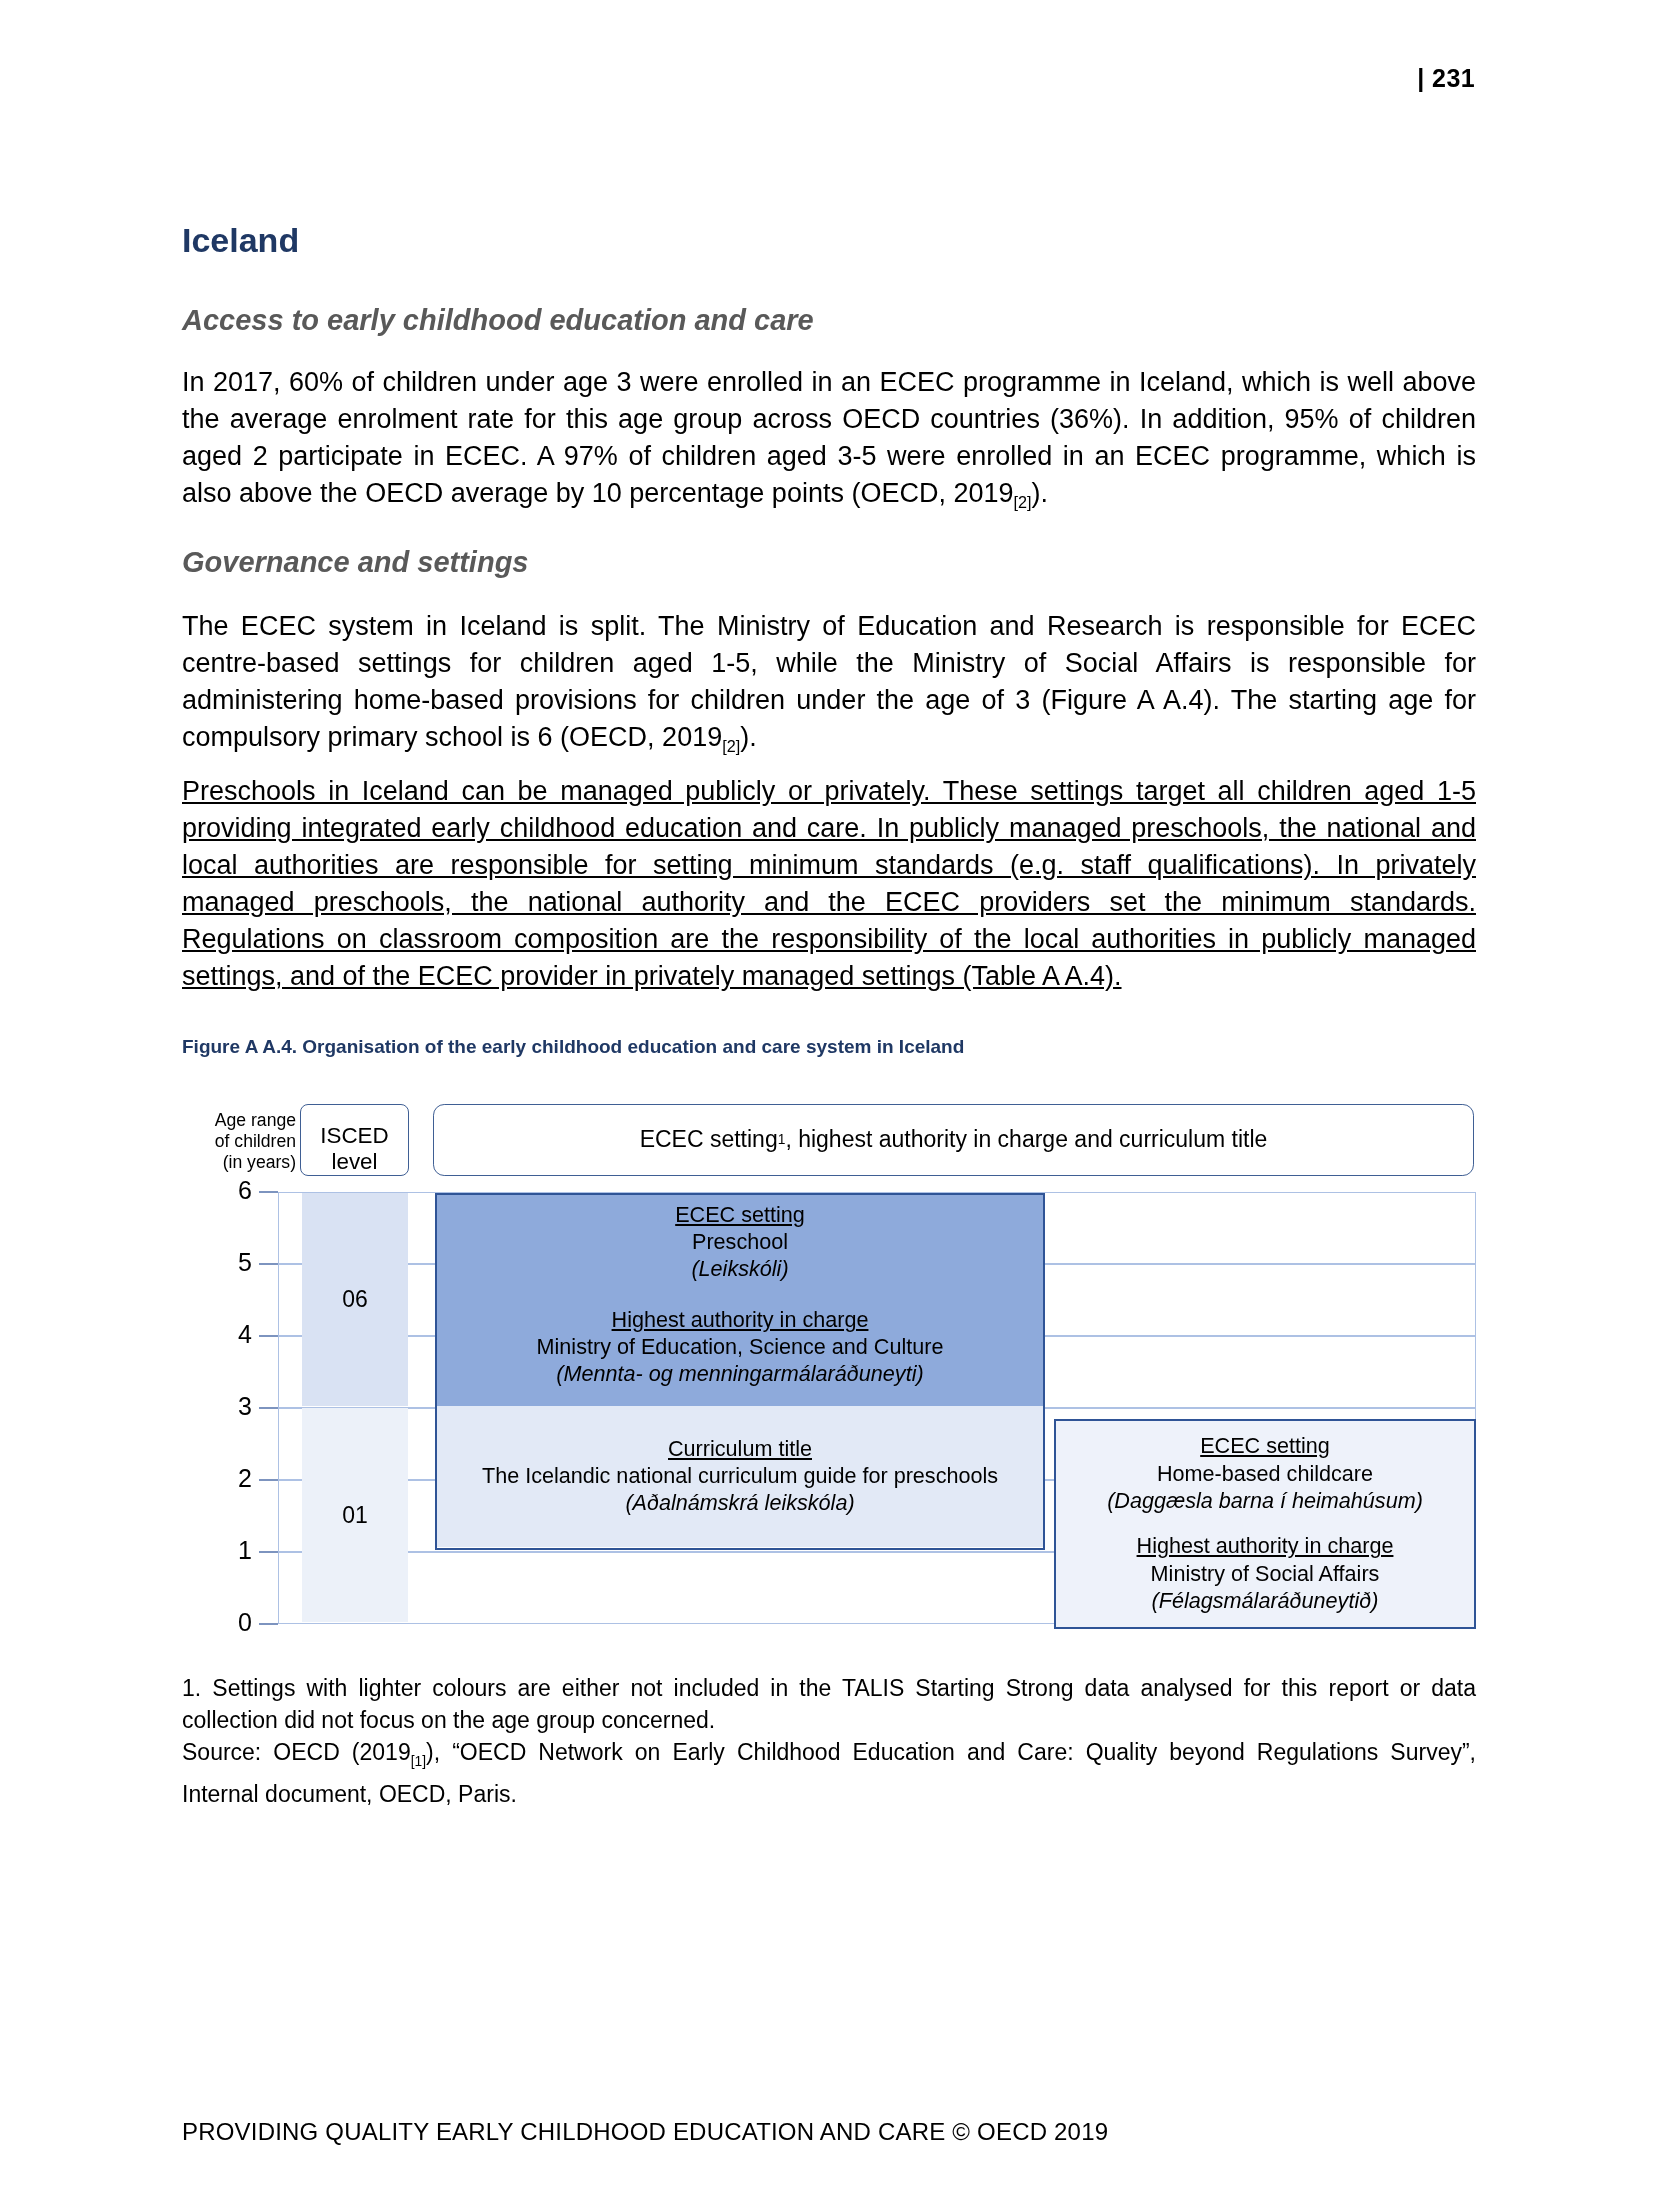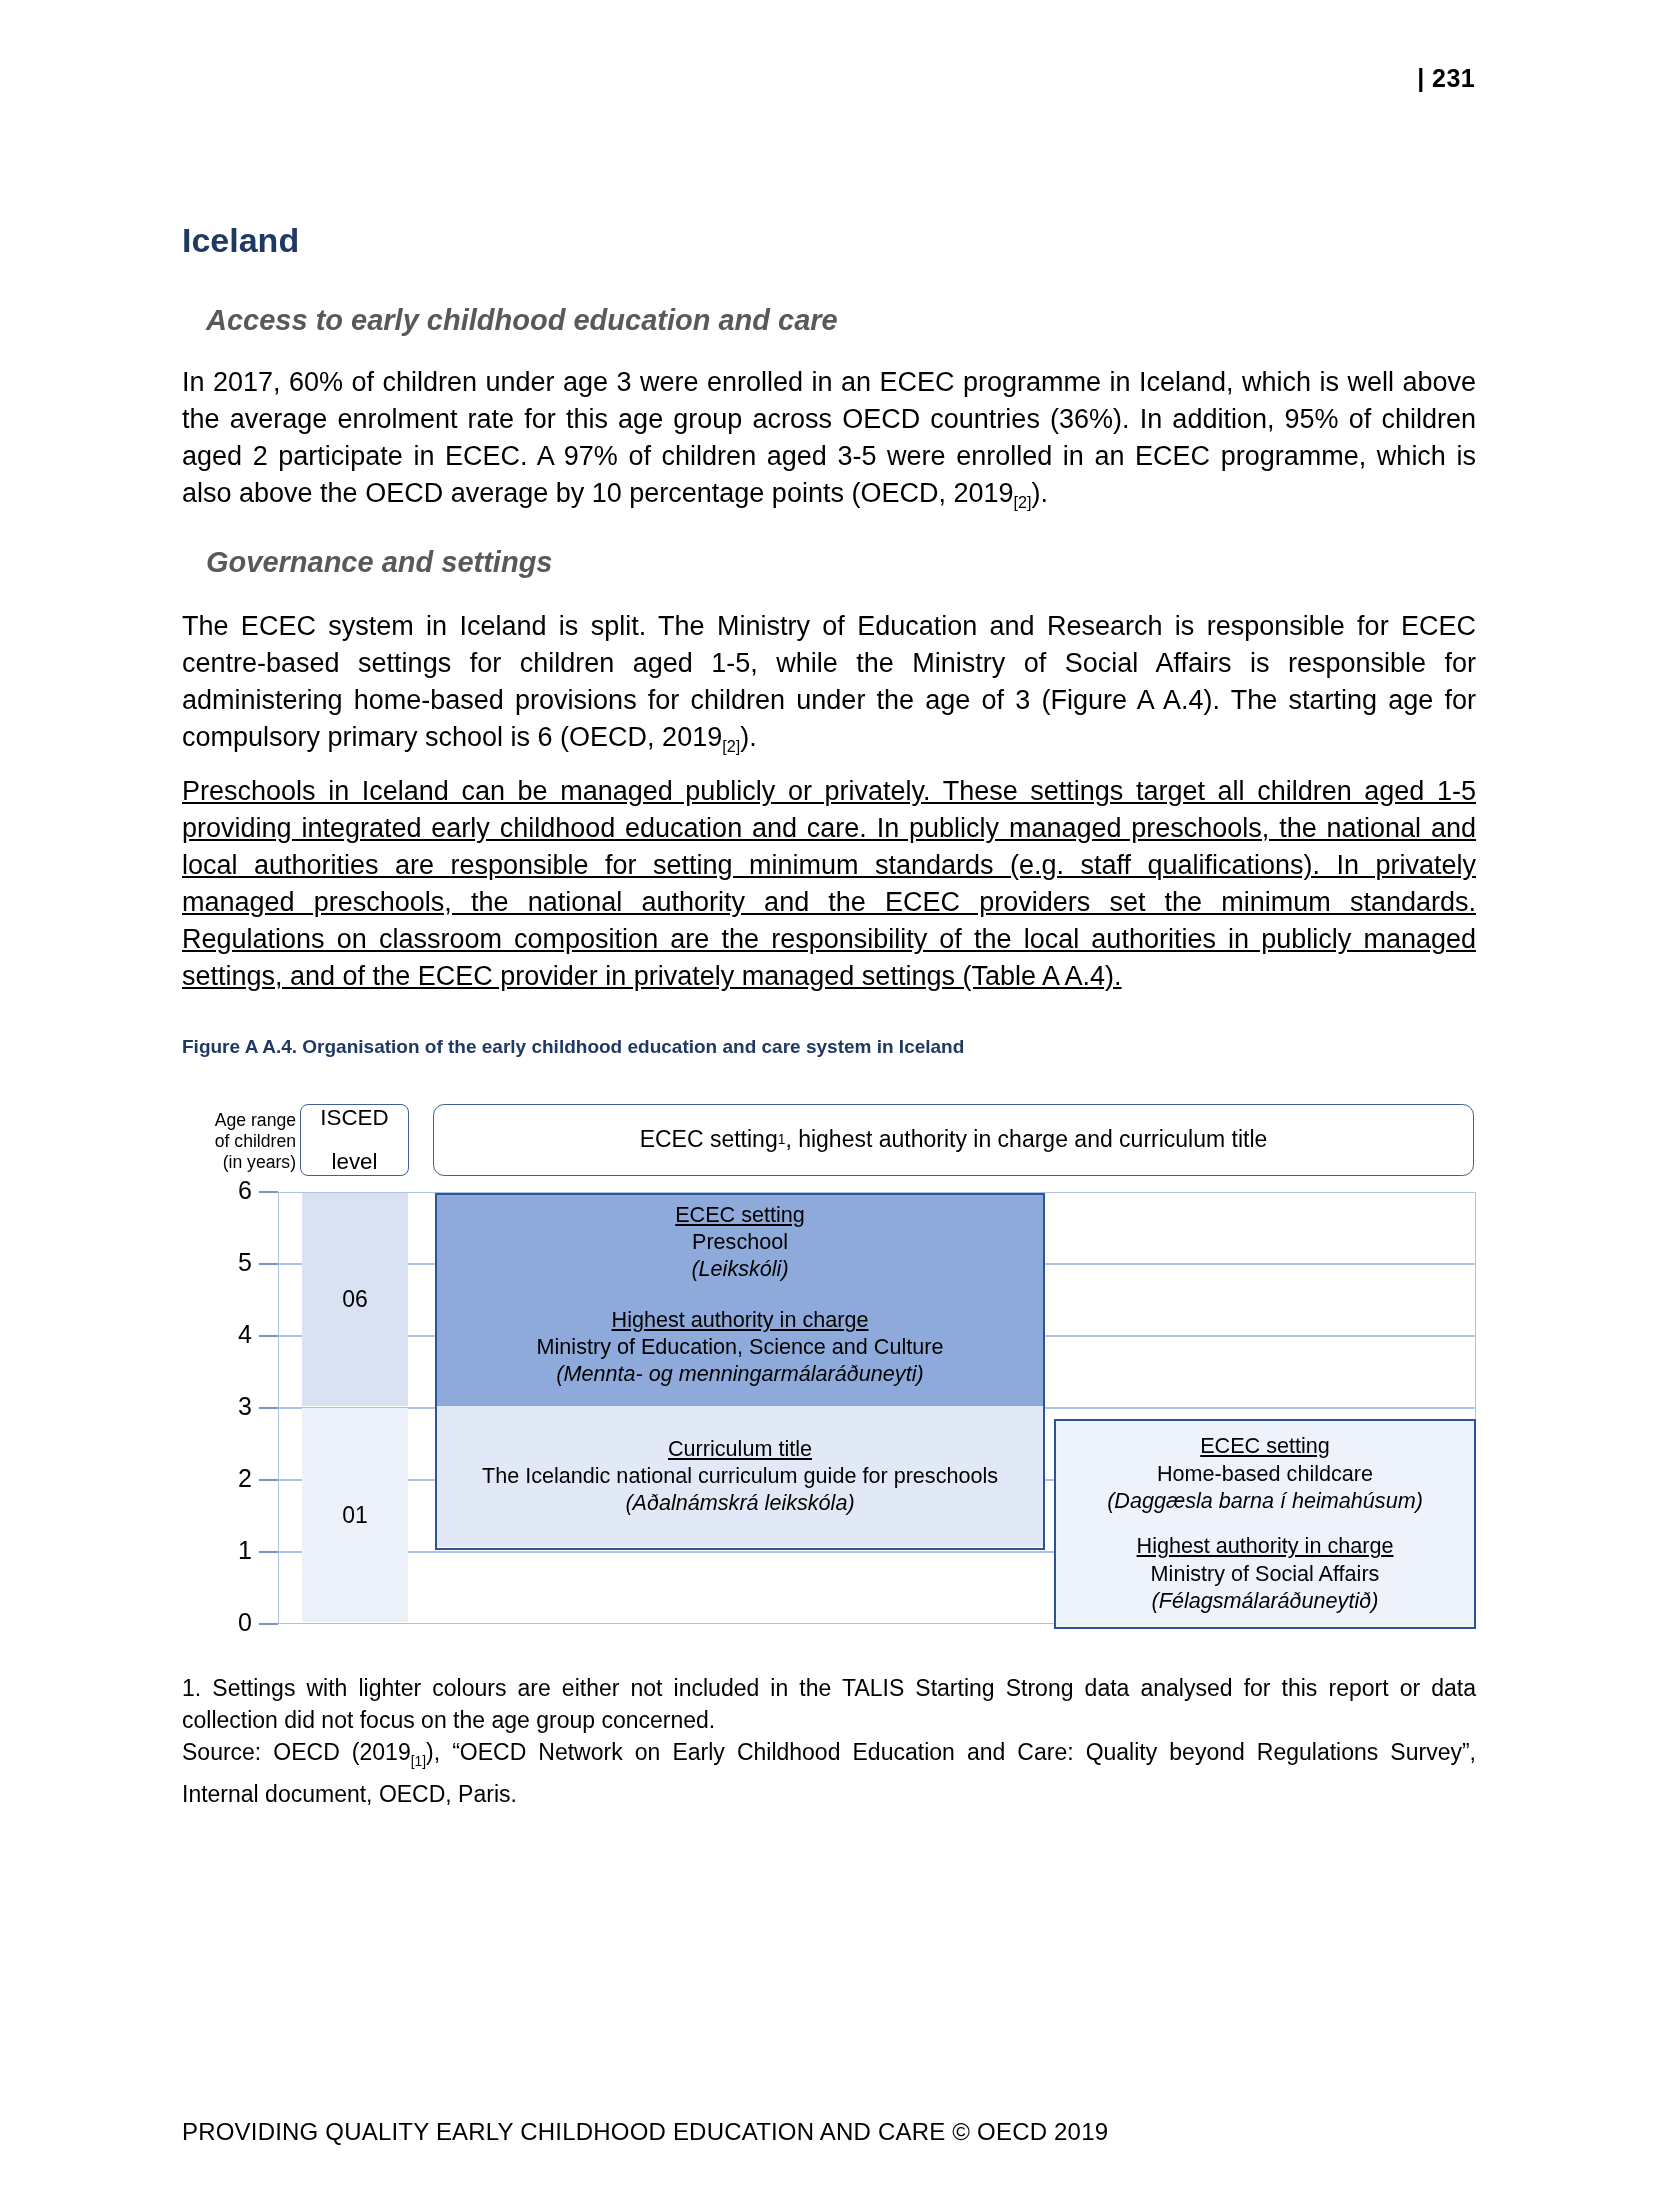--- a/index.html
+++ b/index.html
@@ -16,21 +16,21 @@
   .page-number {
     position:absolute; top:64px; right:179px;
     font-size:25px; font-weight:bold; letter-spacing:0.4px;
   }
   .country-heading {
     position:absolute; left:182px; top:221px;
     font-size:34px; font-weight:bold; color:#1f3864;
   }
   .section-heading {
     position:absolute; left:182px;
-    font-size:29px; font-weight:bold; font-style:italic; color:#595959;margin-left:24px;
+    font-size:29px; font-weight:bold; font-style:italic; color:#595959;
   }
   .h-access { top:304px; }
   .h-gov { top:546px; }
   .body-par {
     position:absolute; left:182px; width:1294px;
     font-size:27px; line-height:37px; text-align:justify;
   }
   .p-access { top:364px; }
   .p-gov1 { top:608px; }
   .p-gov2 { top:773px;text-decoration:underline; }
@@ -47,21 +47,21 @@
     font-size:21.6px; color:#000;
   }
   .axis-caption {
     position:absolute; left:0; top:8px; width:114px;
     font-size:17.6px; line-height:1.2; text-align:right;
   }
   .cap-line { display:block; }
   .isced-header {
     position:absolute; left:118px; top:1.6px; width:109px; height:72px;
     border:1.6px solid #3f5f94; border-radius:8px; background:#fff;
-    display:flex; flex-direction:column; align-items:center; justify-content:space-between;
+    display:flex; flex-direction:column; align-items:center; justify-content:flex-end;
     font-size:22.4px; line-height:1.15;
   }
   .main-header {
     position:absolute; left:251px; top:1.6px; width:1041px; height:72px;
     border:1.6px solid #3f5f94; border-radius:11.2px; background:#fff;
     display:flex; align-items:center; justify-content:center;
     font-size:23px;
   }
   .main-header sup { font-size:60%; vertical-align:super; }
   .grid-row {

